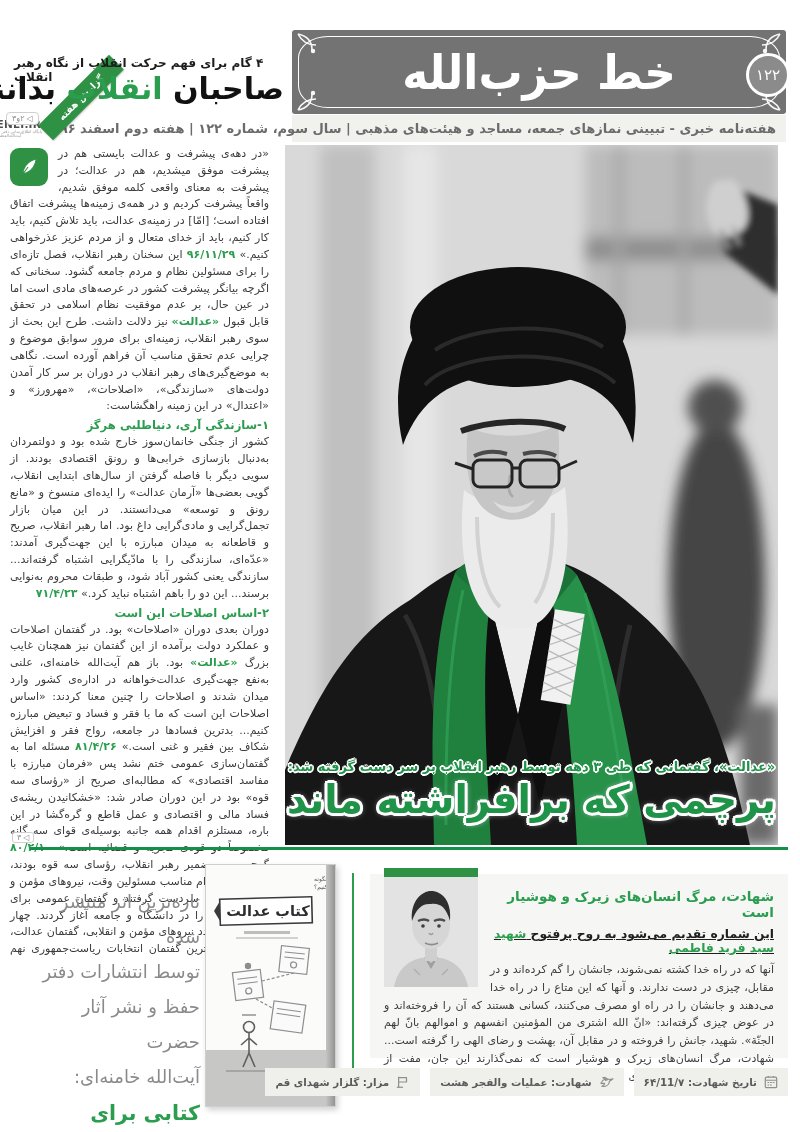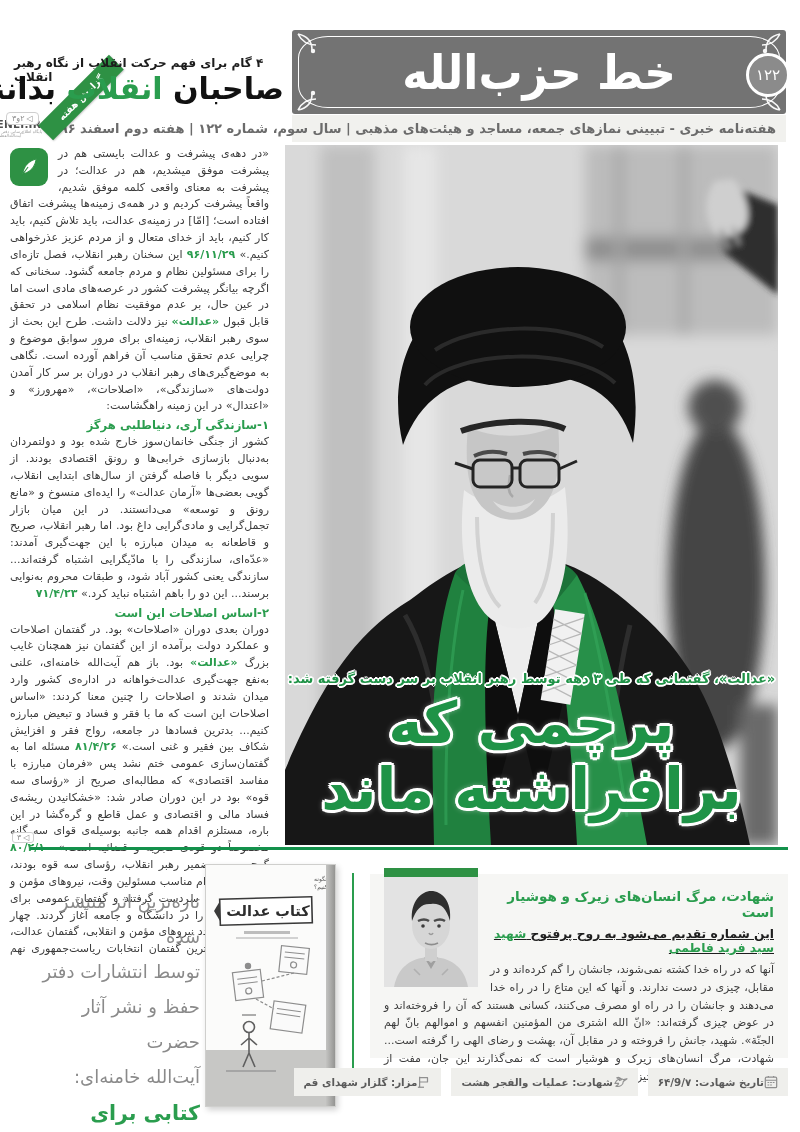--- a/index.html
+++ b/index.html
@@ -43,21 +43,21 @@
   .pen-icon{float:left;width:38px;height:38px;background:#2e9144;border-radius:9px;
     margin:2px 10px 6px 0;display:flex;align-items:center;justify-content:center;}
   .cont-badge{position:absolute;left:12px;top:832px;border:1px solid #cfcfcf;border-radius:3px;
     padding:0 4px;font-size:8px;color:#8d8d8d;display:flex;align-items:center;gap:2px;background:#fff;}
 
   
   .photo{position:absolute;top:145px;left:285px;width:493px;height:700px;overflow:hidden;background:#d9d9d9;}
   .caption-wrap{position:absolute;left:0;right:0;bottom:22px;text-align:center;direction:rtl;z-index:4;}
   .caption-kicker{display:inline-block;font-size:13px;font-weight:bold;color:#1f9347;margin-bottom:4px;
     text-shadow:1.6px 0 0 #fff,-1.6px 0 0 #fff,0 1.6px 0 #fff,0 -1.6px 0 #fff,1.2px 1.2px 0 #fff,-1.2px -1.2px 0 #fff,1.2px -1.2px 0 #fff,-1.2px 1.2px 0 #fff;}
-  .caption-title{font-size:58px;font-weight:bold;color:#1f9347;line-height:1.15;
+  .caption-title{font-size:39px;font-weight:bold;color:#1f9347;line-height:1.15;
     text-shadow:3px 0 0 #fff,-3px 0 0 #fff,0 3px 0 #fff,0 -3px 0 #fff,2.4px 2.4px 0 #fff,-2.4px 2.4px 0 #fff,2.4px -2.4px 0 #fff,-2.4px -2.4px 0 #fff,0 0 7px #fff;}
 
   
   .hrule{position:absolute;top:847px;left:30px;width:758px;height:3px;background:#13914b;}
   .vdivider{position:absolute;top:873px;left:352px;width:2px;height:220px;background:#2a9d4e;}
 
   .book-promo{position:absolute;top:884px;left:30px;width:170px;text-align:right;direction:rtl;}
   .book-promo .intro-line{font-size:18px;color:#8a8a8a;line-height:1.95;font-weight:500;}
   .book-promo .title-line{font-size:20.5px;color:#2a9d4e;font-weight:bold;line-height:1.85;}
 
@@ -72,21 +72,21 @@
   .martyr-photo{float:left;width:94px;margin:-16px 12px 4px 0;}
   .martyr-photo .bar{height:9px;background:#2e9144;}
   .martyr-title{font-size:13.5px;color:#2a9d4e;font-weight:bold;margin:4px 0 7px 0;}
   .martyr-dedication{font-size:12.3px;color:#1e1e1e;font-weight:bold;margin:0 0 6px 0;text-decoration:underline;}
   .martyr-dedication .name{color:#2a9d4e;}
   .martyr-body{font-size:11px;line-height:1.62;color:#3c3c3c;text-align:justify;margin:0;}
   .martyr-body .green{color:#2a9d4e;font-weight:bold;}
 
   .info-row{position:absolute;top:1068px;left:370px;width:418px;height:28px;display:flex;
     direction:rtl;gap:10px;align-items:stretch;}
-  .pill{background:#efefec;display:flex;align-items:center;padding:0 10px;
+  .pill{background:#efefec;display:flex;align-items:center;gap:7px;padding:0 10px;
     font-size:10.3px;font-weight:bold;color:#5a5a5a;white-space:nowrap;}
 </style>
 </head>
 <body>
 
 <div class="page">
 
   <div class="banner">
     <div class="frame"></div>
     <svg class="corner-orn" style="top:2px;right:4px" viewBox="0 0 30 30">
@@ -314,21 +314,21 @@
     <p class="martyr-body"><span>آنها که در راه خدا کشته نمی‌شوند، جانشان را گم کرده‌اند و در مقابل، چیزی در دست ندارند. و آنها که این متاع را در راه خدا می‌دهند و جانشان را در راه او مصرف می‌کنند، کسانی هستند که آن را فروخته‌اند و در عوض چیزی گرفته‌اند: «انّ الله اشتری من المؤمنین انفسهم و اموالهم بانّ لهم الجنّة». شهید، جانش را فروخته و در مقابل آن، بهشت و رضای الهی را گرفته است... شهادت، مرگ انسان‌های زیرک و هوشیار است که نمی‌گذارند این جان، مفت از دستشان برود و در مقابل، چیزی عایدشان نشود. </span><span class="green">● ۶۸/۵/۲۵</span></p>
   </div>
 
   <div class="info-row">
     <div class="pill">
       <svg width="14" height="14" viewBox="0 0 16 16">
         <rect x="1.5" y="2.5" width="13" height="12" rx="1.5" fill="none" stroke="#8f8f8f" stroke-width="1.4"></rect>
         <path d="M1.5,6 L14.5,6 M5,2.5 L5,1 M11,2.5 L11,1" stroke="#8f8f8f" stroke-width="1.4"></path>
         <path d="M4,8.5 L6,8.5 M7,8.5 L9,8.5 M10,8.5 L12,8.5 M4,11.5 L6,11.5 M7,11.5 L9,11.5" stroke="#8f8f8f" stroke-width="1.2"></path>
       </svg>
-      <span>تاریخ شهادت: ۶۴/9/۷</span>
+      <span>تاریخ شهادت: ۶۴/11/۷</span>
     </div>
     <div class="pill">
       <svg width="15" height="14" viewBox="0 0 16 15">
         <path d="M2,9 C4,4 9,3 11,5 L15,4 L11,7 C11,11 7,13 3,12 C5,11 6,10 6,9 Z M9,5 C8,3 6,2 4,3 C6,4 7,5 7,6 Z" fill="none" stroke="#8f8f8f" stroke-width="1.2" stroke-linejoin="round"></path>
       </svg>
       <span>شهادت: عملیات والفجر هشت</span>
     </div>
     <div class="pill">
       <svg width="14" height="14" viewBox="0 0 16 16">
         <path d="M3,14 L3,2 M3,3 L12,3 L12,8 L3,8" fill="none" stroke="#8f8f8f" stroke-width="1.4" stroke-linejoin="round"></path>

